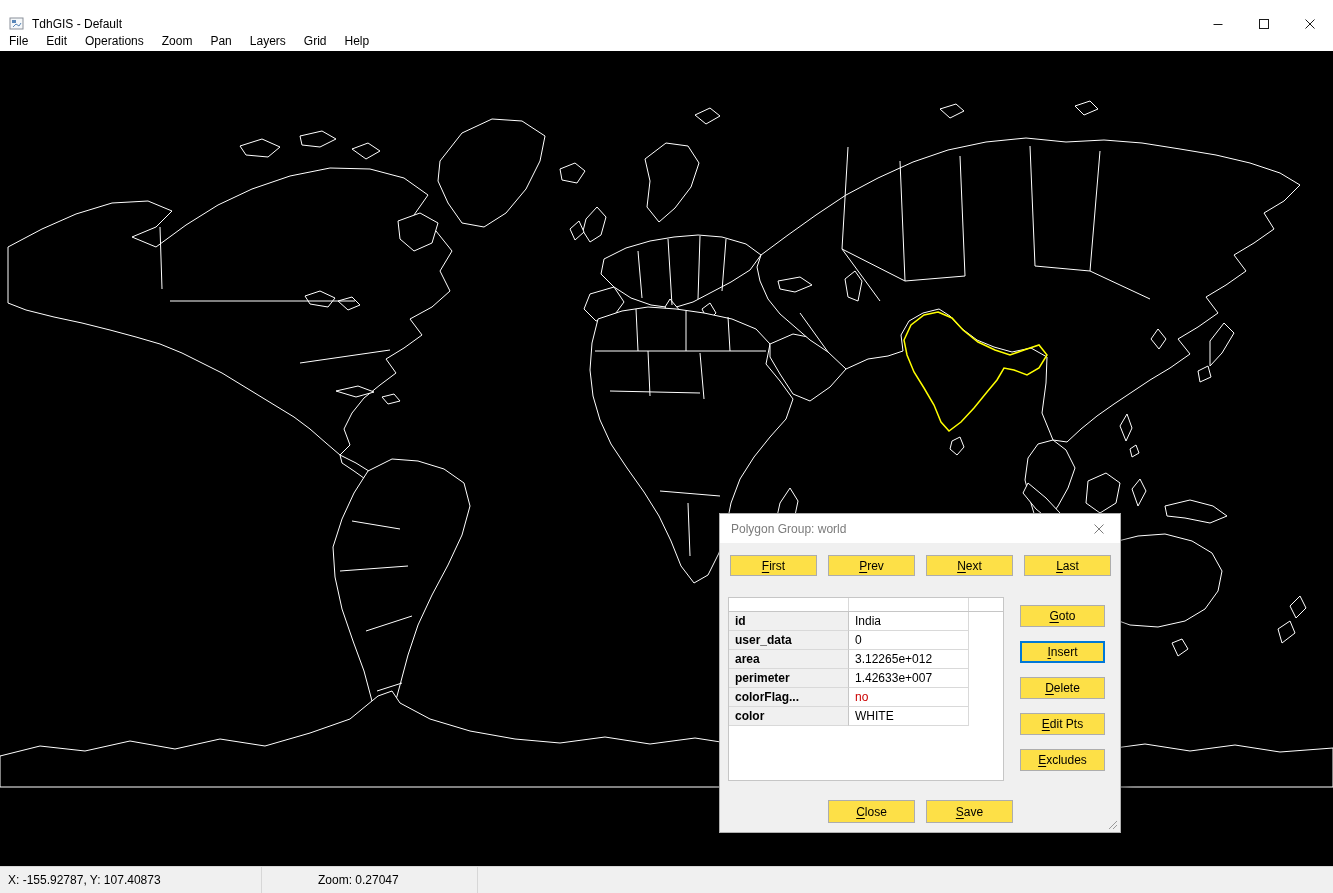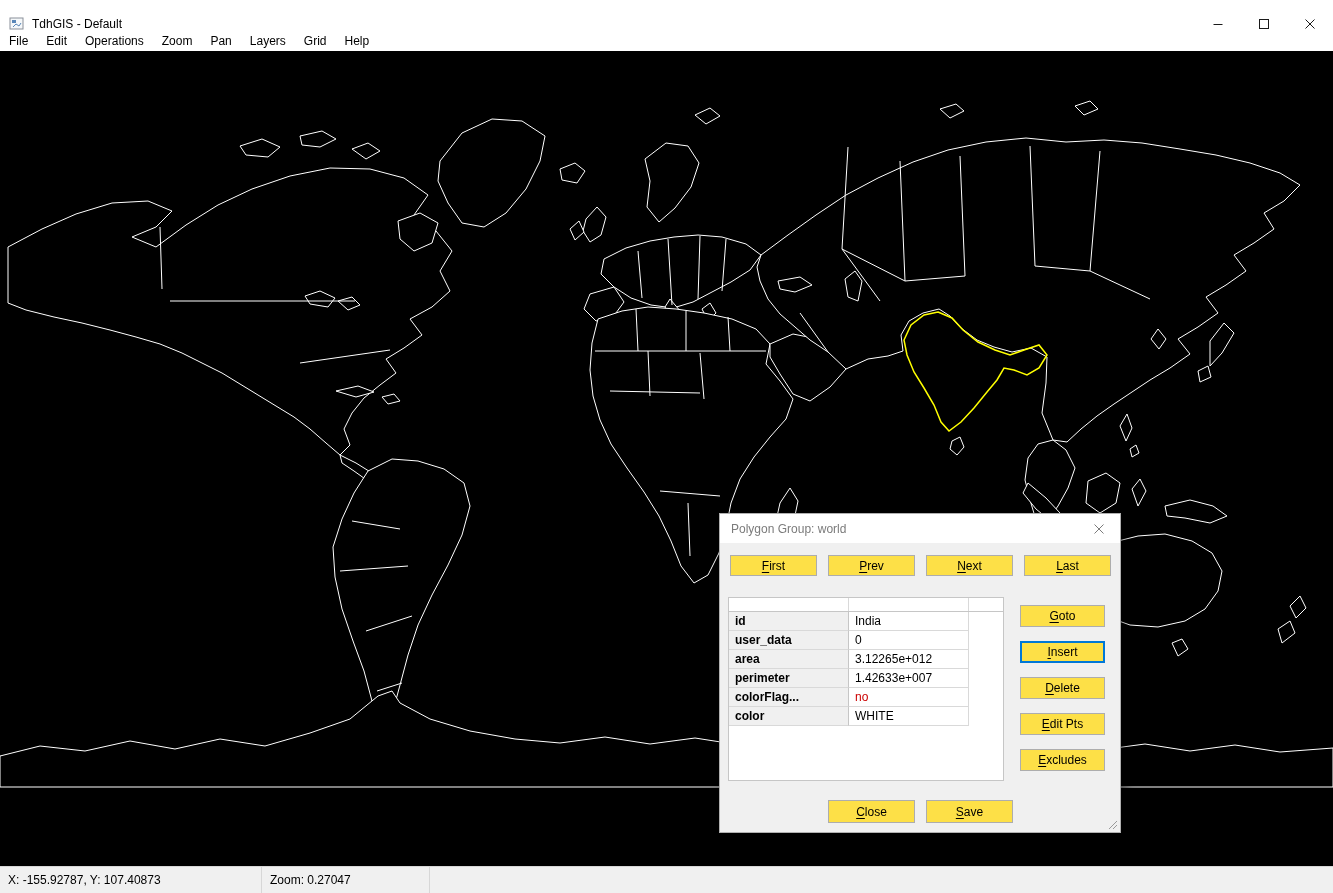--- a/index.html
+++ b/index.html
@@ -17,21 +17,21 @@
   .menubar{position:absolute;left:0;top:31px;width:1091px;height:20px;background:#fff;
            display:flex;align-items:center;font-size:12px;}
   .menu-item{padding:0 9px;height:20px;display:flex;align-items:center;}
 
   
   .canvas{position:absolute;left:0;top:51px;width:1333px;height:815px;background:#000;}
   .canvas svg{display:block;}
 
   
   .statusbar{position:absolute;left:0;top:866px;width:1333px;height:27px;background:#f0f0f0;
-             border-top:1px solid #d7d7d7;box-sizing:border-box;display:flex;font-size:12px;}
+             border-top:1px solid #d7d7d7;box-sizing:border-box;display:flex;font-size:12px;gap:48px;}
   .status-cell{height:100%;display:flex;align-items:center;padding-left:8px;
                border-right:1px solid #d7d7d7;box-sizing:border-box;}
   .status-coords{width:262px;}
   .status-zoom{width:168px;}
 
   
   .dialog{position:absolute;left:719px;top:513px;width:402px;height:320px;background:#f0f0f0;
           border:1px solid #b0b0b0;box-sizing:border-box;box-shadow:4px 4px 10px rgba(0,0,0,.45);
           font-size:12px;}
   .dlg-titlebar{position:absolute;left:0;top:0;width:100%;height:29px;background:#fff;

